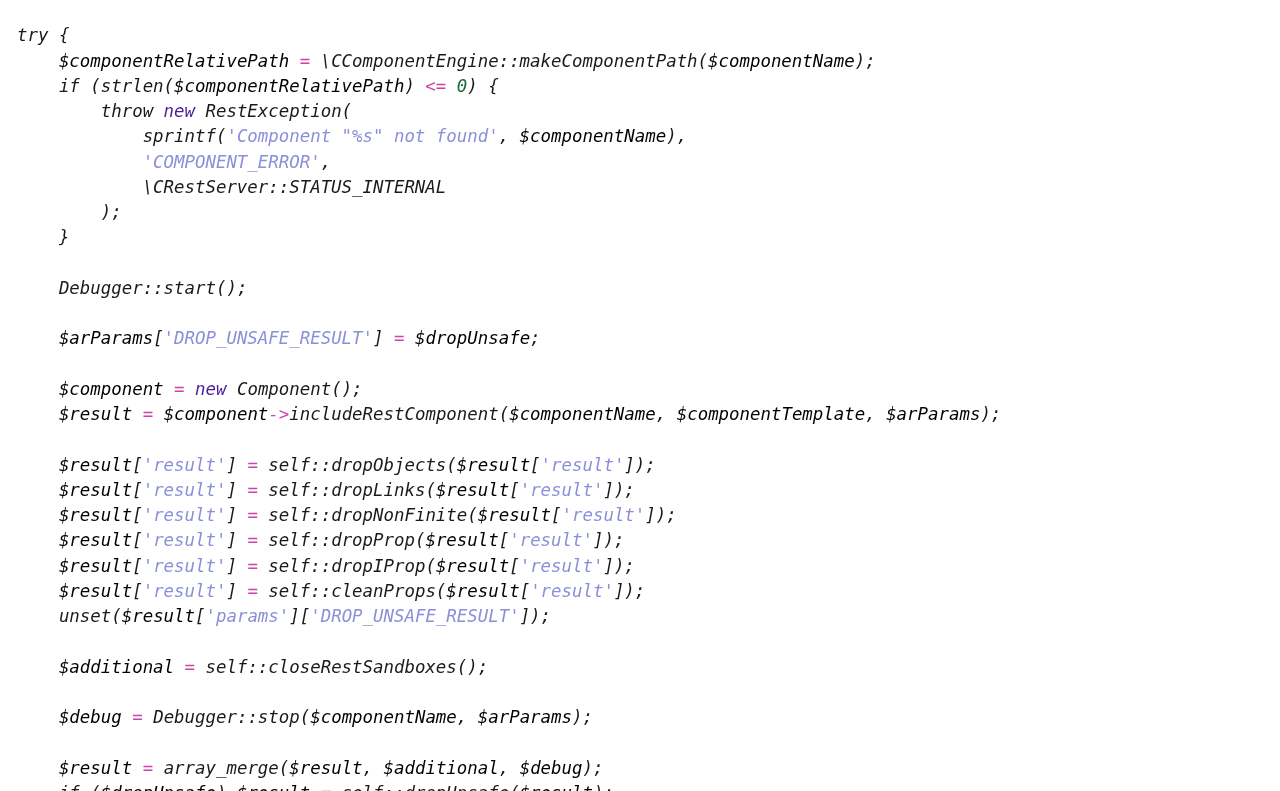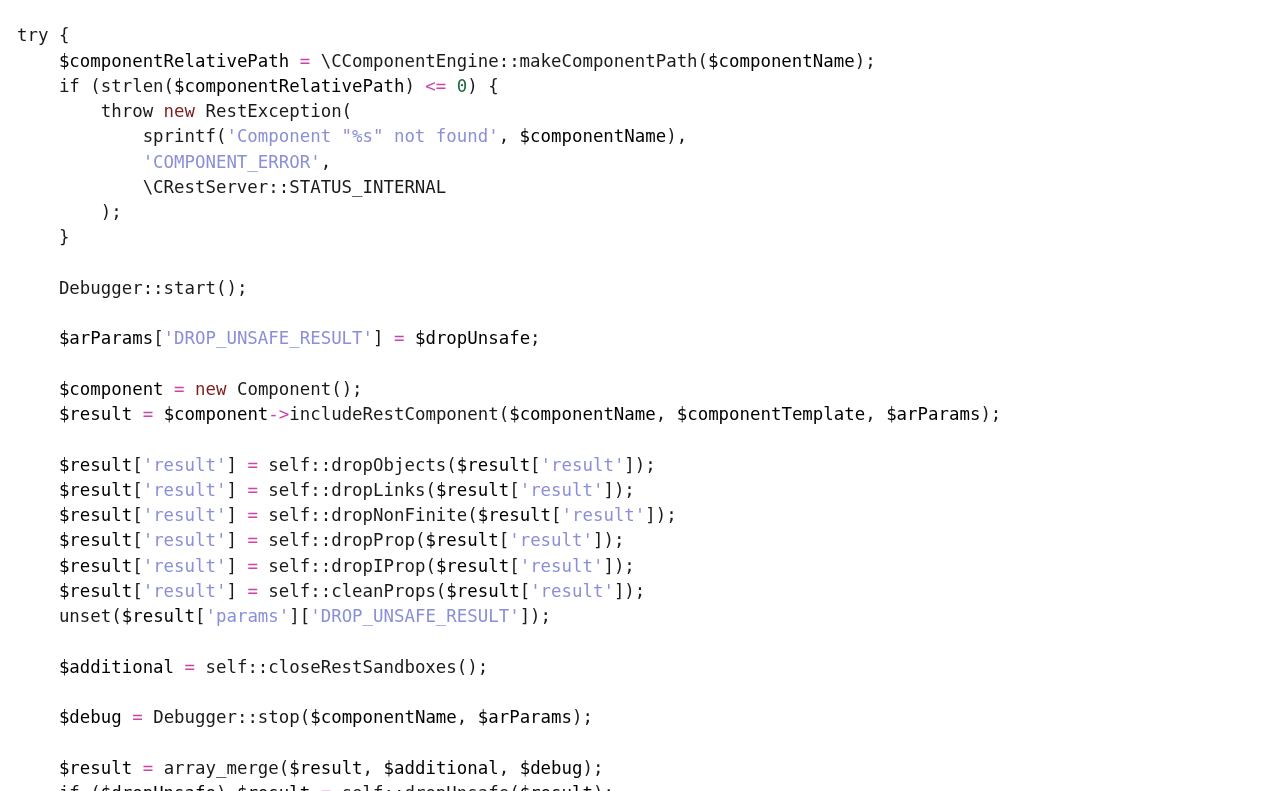--- a/index.html
+++ b/index.html
@@ -6,20 +6,21 @@
     margin: 0;
     padding: 0;
     background: #ffffff;
   }
   #code-viewport {
     position: relative;
     width: 1176px;
     height: 791px;
     background: #ffffff;
     overflow: hidden;
+    font-style: italic;
   }
   #code-block {
     position: absolute;
     left: 17px;
     top: 6px;
     font-family: "DejaVu Sans Mono", "Liberation Mono", monospace;
     font-size: 17.4px;
     line-height: 25.25px;
     letter-spacing: 0px;
     white-space: pre;
@@ -27,21 +28,21 @@
     -webkit-font-smoothing: antialiased;
   }
   .ln {
     display: block;
     height: 25.25px;
     white-space: pre;
   }
   .tok-var   { color: #000000; }
   .tok-str   { color: #8a8fd8; }
   .tok-op    { color: #cc44aa; }
-  .tok-kw    { color: #7f1d1d; }
+  .tok-kw    { color: #4c1d95; }
   .tok-num   { color: #1a6a3a; }
   .tok-plain { color: #1a1a1a; }
 </style>
 </head>
 <body>
 
 <div id="code-viewport">
   <pre id="code-block"><span class="ln"><span class="tok-plain">try {</span></span><span class="ln"><span class="tok-plain">    </span><span class="tok-var">$componentRelativePath</span><span class="tok-plain"> </span><span class="tok-op">=</span><span class="tok-plain"> \CComponentEngine::makeComponentPath(</span><span class="tok-var">$componentName</span><span class="tok-plain">);</span></span><span class="ln"><span class="tok-plain">    </span><span class="tok-plain">if (strlen(</span><span class="tok-var">$componentRelativePath</span><span class="tok-plain">) </span><span class="tok-op">&lt;=</span><span class="tok-plain"> </span><span class="tok-num">0</span><span class="tok-plain">) {</span></span><span class="ln"><span class="tok-plain">        </span><span class="tok-plain">throw </span><span class="tok-kw">new</span><span class="tok-plain"> RestException(</span></span><span class="ln"><span class="tok-plain">            </span><span class="tok-plain">sprintf(</span><span class="tok-str">'Component "%s" not found'</span><span class="tok-plain">, </span><span class="tok-var">$componentName</span><span class="tok-plain">),</span></span><span class="ln"><span class="tok-plain">            </span><span class="tok-str">'COMPONENT_ERROR'</span><span class="tok-plain">,</span></span><span class="ln"><span class="tok-plain">            </span><span class="tok-plain">\CRestServer::STATUS_INTERNAL</span></span><span class="ln"><span class="tok-plain">        </span><span class="tok-plain">);</span></span><span class="ln"><span class="tok-plain">    </span><span class="tok-plain">}</span></span><span class="ln">&nbsp;</span><span class="ln"><span class="tok-plain">    </span><span class="tok-plain">Debugger::start();</span></span><span class="ln">&nbsp;</span><span class="ln"><span class="tok-plain">    </span><span class="tok-var">$arParams</span><span class="tok-plain">[</span><span class="tok-str">'DROP_UNSAFE_RESULT'</span><span class="tok-plain">] </span><span class="tok-op">=</span><span class="tok-plain"> </span><span class="tok-var">$dropUnsafe</span><span class="tok-plain">;</span></span><span class="ln">&nbsp;</span><span class="ln"><span class="tok-plain">    </span><span class="tok-var">$component</span><span class="tok-plain"> </span><span class="tok-op">=</span><span class="tok-plain"> </span><span class="tok-kw">new</span><span class="tok-plain"> Component();</span></span><span class="ln"><span class="tok-plain">    </span><span class="tok-var">$result</span><span class="tok-plain"> </span><span class="tok-op">=</span><span class="tok-plain"> </span><span class="tok-var">$component</span><span class="tok-op">-&gt;</span><span class="tok-plain">includeRestComponent(</span><span class="tok-var">$componentName</span><span class="tok-plain">, </span><span class="tok-var">$componentTemplate</span><span class="tok-plain">, </span><span class="tok-var">$arParams</span><span class="tok-plain">);</span></span><span class="ln">&nbsp;</span><span class="ln"><span class="tok-plain">    </span><span class="tok-var">$result</span><span class="tok-plain">[</span><span class="tok-str">'result'</span><span class="tok-plain">] </span><span class="tok-op">=</span><span class="tok-plain"> self::dropObjects(</span><span class="tok-var">$result</span><span class="tok-plain">[</span><span class="tok-str">'result'</span><span class="tok-plain">]);</span></span><span class="ln"><span class="tok-plain">    </span><span class="tok-var">$result</span><span class="tok-plain">[</span><span class="tok-str">'result'</span><span class="tok-plain">] </span><span class="tok-op">=</span><span class="tok-plain"> self::dropLinks(</span><span class="tok-var">$result</span><span class="tok-plain">[</span><span class="tok-str">'result'</span><span class="tok-plain">]);</span></span><span class="ln"><span class="tok-plain">    </span><span class="tok-var">$result</span><span class="tok-plain">[</span><span class="tok-str">'result'</span><span class="tok-plain">] </span><span class="tok-op">=</span><span class="tok-plain"> self::dropNonFinite(</span><span class="tok-var">$result</span><span class="tok-plain">[</span><span class="tok-str">'result'</span><span class="tok-plain">]);</span></span><span class="ln"><span class="tok-plain">    </span><span class="tok-var">$result</span><span class="tok-plain">[</span><span class="tok-str">'result'</span><span class="tok-plain">] </span><span class="tok-op">=</span><span class="tok-plain"> self::dropProp(</span><span class="tok-var">$result</span><span class="tok-plain">[</span><span class="tok-str">'result'</span><span class="tok-plain">]);</span></span><span class="ln"><span class="tok-plain">    </span><span class="tok-var">$result</span><span class="tok-plain">[</span><span class="tok-str">'result'</span><span class="tok-plain">] </span><span class="tok-op">=</span><span class="tok-plain"> self::dropIProp(</span><span class="tok-var">$result</span><span class="tok-plain">[</span><span class="tok-str">'result'</span><span class="tok-plain">]);</span></span><span class="ln"><span class="tok-plain">    </span><span class="tok-var">$result</span><span class="tok-plain">[</span><span class="tok-str">'result'</span><span class="tok-plain">] </span><span class="tok-op">=</span><span class="tok-plain"> self::cleanProps(</span><span class="tok-var">$result</span><span class="tok-plain">[</span><span class="tok-str">'result'</span><span class="tok-plain">]);</span></span><span class="ln"><span class="tok-plain">    </span><span class="tok-plain">unset(</span><span class="tok-var">$result</span><span class="tok-plain">[</span><span class="tok-str">'params'</span><span class="tok-plain">][</span><span class="tok-str">'DROP_UNSAFE_RESULT'</span><span class="tok-plain">]);</span></span><span class="ln">&nbsp;</span><span class="ln"><span class="tok-plain">    </span><span class="tok-var">$additional</span><span class="tok-plain"> </span><span class="tok-op">=</span><span class="tok-plain"> self::closeRestSandboxes();</span></span><span class="ln">&nbsp;</span><span class="ln"><span class="tok-plain">    </span><span class="tok-var">$debug</span><span class="tok-plain"> </span><span class="tok-op">=</span><span class="tok-plain"> Debugger::stop(</span><span class="tok-var">$componentName</span><span class="tok-plain">, </span><span class="tok-var">$arParams</span><span class="tok-plain">);</span></span><span class="ln">&nbsp;</span><span class="ln"><span class="tok-plain">    </span><span class="tok-var">$result</span><span class="tok-plain"> </span><span class="tok-op">=</span><span class="tok-plain"> array_merge(</span><span class="tok-var">$result</span><span class="tok-plain">, </span><span class="tok-var">$additional</span><span class="tok-plain">, </span><span class="tok-var">$debug</span><span class="tok-plain">);</span></span><span class="ln"><span class="tok-plain">    </span><span class="tok-plain">if (</span><span class="tok-var">$dropUnsafe</span><span class="tok-plain">) </span><span class="tok-var">$result</span><span class="tok-plain"> </span><span class="tok-op">=</span><span class="tok-plain"> self::dropUnsafe(</span><span class="tok-var">$result</span><span class="tok-plain">);</span></span></pre>
 </div>
 

